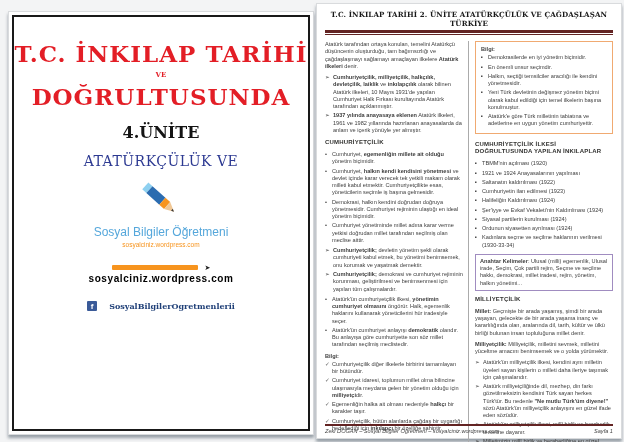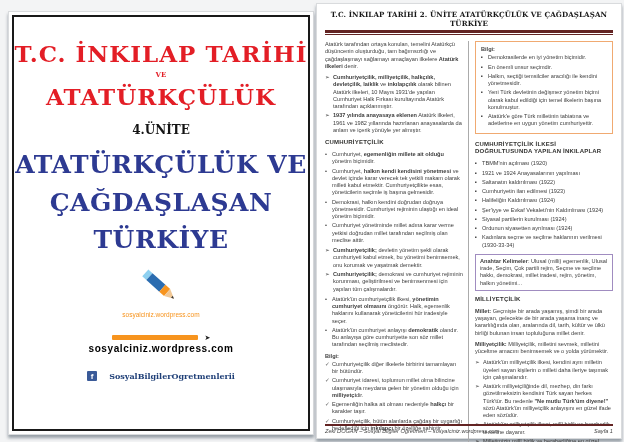--- a/index.html
+++ b/index.html
@@ -12,22 +12,22 @@
         box-shadow:0 3px 3px rgba(100,112,125,.65);}
   
   #cover{left:8px;top:11px;width:304px;height:422px;}
   .cover-frame{position:absolute;inset:3px;border:2px solid #191919;pointer-events:none;}
   .cover-inner{position:absolute;inset:0;display:flex;flex-direction:column;
                align-items:center;text-align:center;padding-top:30px;}
   .serif{font-family:"DejaVu Serif",serif;}
   .t-red{color:#e31e26;font-weight:bold;}
   .title-main{font-size:23px;letter-spacing:1px;line-height:1;}
   .title-ve{font-size:7px;margin:5px 0 6px;}
-  .unit{font-size:12px;font-weight:bold;color:#141414;margin:15px 16px 9px;}
-  .t-blue{color:#2d3a92;font-weight:bold;font-size:25px;line-height:1.5;letter-spacing:.5px;}
+  .unit{font-size:16px;font-weight:bold;color:#141414;margin:15px 16px 9px;}
+  .t-blue{color:#2d3a92;font-weight:normal;font-size:14px;line-height:1.5;letter-spacing:.5px;}
   .fasikul{font-size:12.5px;font-weight:bold;color:#141414;margin-top:13px;letter-spacing:.5px;}
   .pencil-wrap{margin-top:6px;height:44px;}
   .author-name{font-size:21px;font-weight:bold;font-style:italic;color:#23275f;line-height:1;}
   .author-title{font-size:12px;color:#55a7db;margin-top:3px;}
   .author-site{font-size:6.5px;color:#f7941e;margin-top:2px;}
   .bar-row{margin-top:16px;display:flex;align-items:center;}
   .orange-bar{width:86px;height:5px;background:#f7941e;border-radius:1px;}
   .bar-arrow{font-size:7px;color:#1d1d1d;margin-left:7px;line-height:1;}
   .site-big{font-size:10px;font-weight:bold;color:#000;letter-spacing:.6px;margin-top:2px;}
   .fb-row{margin-top:17px;display:flex;align-items:center;}
@@ -60,37 +60,37 @@
   .f-row{display:flex;justify-content:space-between;font-size:5.6px;font-style:italic;color:#474747;}
 </style>
 </head>
 <body>
 
 <div class="page" id="cover">
   <div class="cover-frame"></div>
   <div class="cover-inner">
     <div class="serif t-red title-main">T.C. İNKILAP TARİHİ</div>
     <div class="serif t-red title-ve">VE</div>
-    <div class="serif t-red title-main">ATATÜRKÇÜLÜK</div>
+    <div class="serif t-red title-main">DOĞRULTUSUNDA</div>
     <div class="serif unit">4.ÜNİTE</div>
     <div class="serif t-blue">ATATÜRKÇÜLÜK VE</div>
-    <div class="serif t-blue">ÇAĞDAŞLAŞAN TÜRKİYE</div>
 
     <div class="pencil-wrap">
       <svg width="56" height="44" viewBox="0 0 60 48" aria-hidden="true">
         <g transform="rotate(42 30 24)">
           <rect x="7" y="19" width="6" height="10" fill="#8ed0f0"></rect>
           <rect x="13" y="19" width="19" height="10" fill="#2b6cb0"></rect>
           <rect x="32" y="19" width="7" height="10" fill="#f7941e"></rect>
           <polygon points="39,19 49,24 39,29" fill="#f0c795"></polygon>
           <polygon points="46,22.6 49,24 46,25.4" fill="#3a3a3a"></polygon>
         </g>
       </svg>
     </div>
 
+    <div class="author-title">Sosyal Bilgiler Öğretmeni</div>
     <div class="author-site">sosyalciniz.wordpress.com</div>
 
     <div class="bar-row">
       <div class="orange-bar"></div>
       <div class="bar-arrow">➤</div>
     </div>
     <div class="site-big">sosyalciniz.wordpress.com</div>
 
     <div class="fb-row">
       <div class="fb-icon">f</div>

